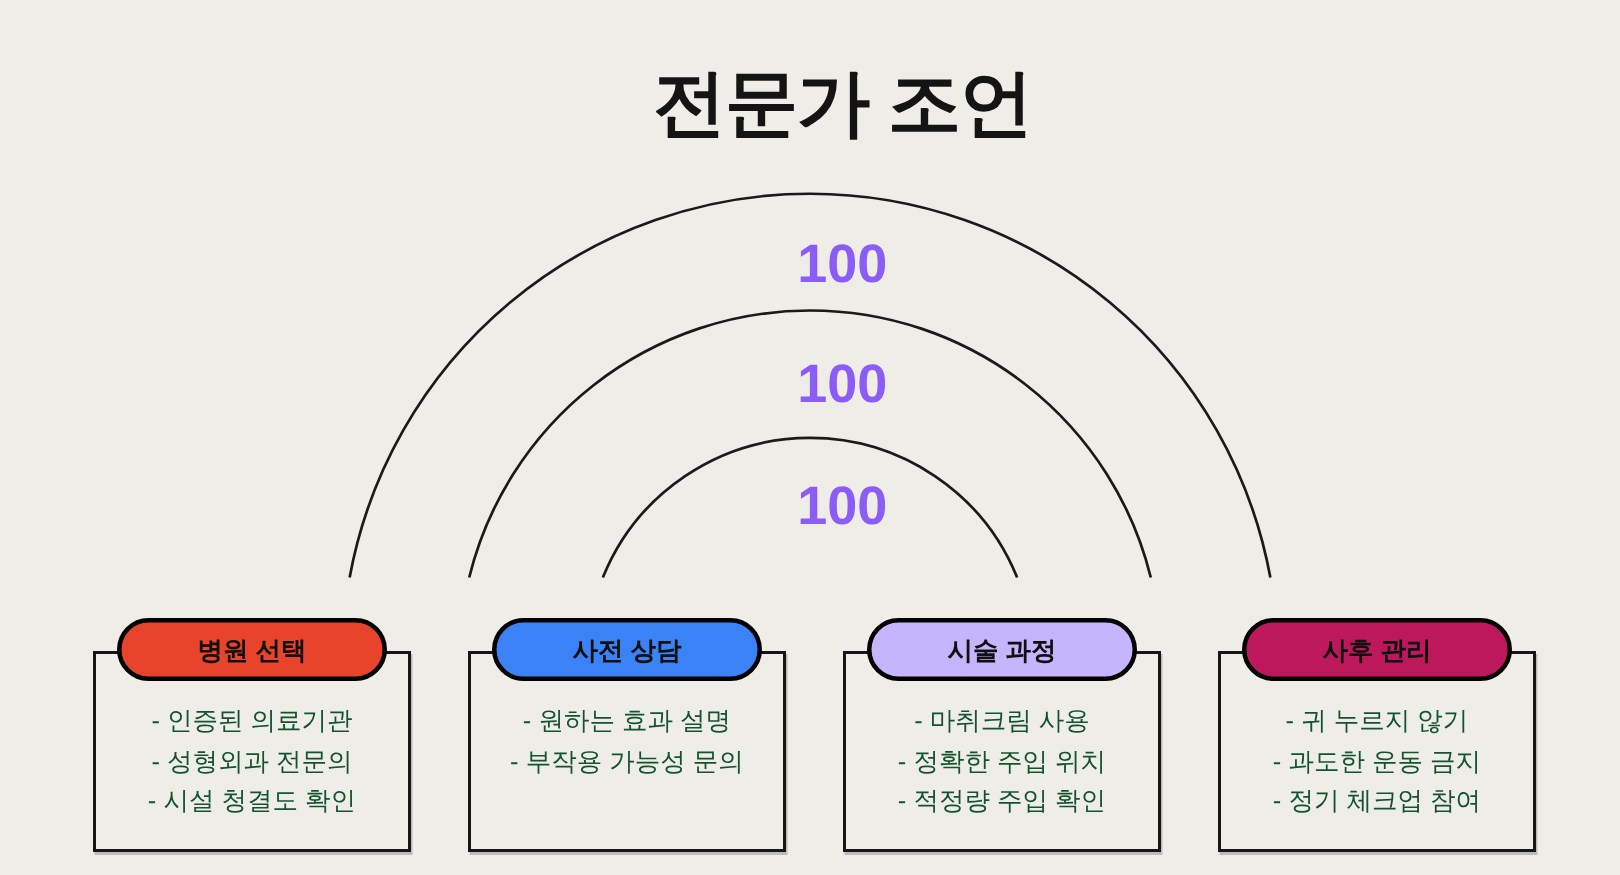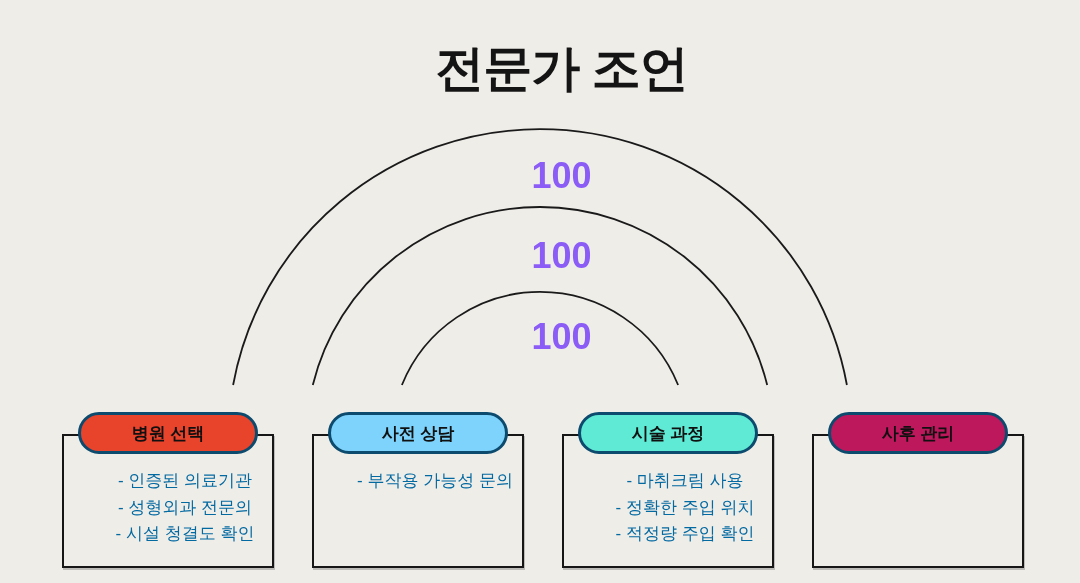--- a/index.html
+++ b/index.html
@@ -65,40 +65,40 @@
     box-shadow: 1px 2px 0 rgba(40,40,40,0.25);
     background: transparent;
   }
   .pill {
     position: absolute;
     top: 0;
     left: 16px;
     width: 180px;
     height: 42px;
     box-sizing: border-box;
-    border: 3px solid #0c4a6e;
+    border: 3px solid #000000;
     border-radius: 22px;
     display: flex;
     align-items: center;
     justify-content: center;
     font-size: 17px;
     font-weight: 700;
     color: #101010;
     z-index: 2;
   }
   .card-items {
     position: absolute;
     top: 56px;
-    left: 17px;
+    left: 0;
     width: 100%;
     text-align: center;
     font-size: 17px;
     font-weight: 500;
     line-height: 26.5px;
-    color: #0369a1;
+    color: #14532d;
   }
   .c1 { left: 62px; }
   .c2 { left: 312px; }
   .c3 { left: 562px; }
   .c4 { left: 812px; }
 </style>
 </head>
 <body>
 
 <div class="stage" style="background-color: rgb(239, 237, 232); padding-left: 43px;">
@@ -122,40 +122,46 @@
     </div>
     <div class="card-items">
       <div>- 인증된 의료기관</div>
       <div>- 성형외과 전문의</div>
       <div>- 시설 청결도 확인</div>
     </div>
   </div>
 
   <div class="card c2">
     <div class="card-box"></div>
-    <div class="pill" style="background-color: #7dd3fc;">
+    <div class="pill" style="background-color: #3b82f6;">
       <span>사전 상담</span>
     </div>
     <div class="card-items">
+      <div>- 원하는 효과 설명</div>
       <div>- 부작용 가능성 문의</div>
     </div>
   </div>
 
   <div class="card c3">
     <div class="card-box"></div>
-    <div class="pill" style="background-color: #5eead4;">
+    <div class="pill" style="background-color: #c4b5fd;">
       <span>시술 과정</span>
     </div>
     <div class="card-items">
       <div>- 마취크림 사용</div>
       <div>- 정확한 주입 위치</div>
       <div>- 적정량 주입 확인</div>
     </div>
   </div>
 
   <div class="card c4">
     <div class="card-box"></div>
     <div class="pill" style="background-color: #be185d;">
       <span>사후 관리</span>
     </div>
+    <div class="card-items">
+      <div>- 귀 누르지 않기</div>
+      <div>- 과도한 운동 금지</div>
+      <div>- 정기 체크업 참여</div>
+    </div>
   </div>
 
 </div>
 
 </body></html>

